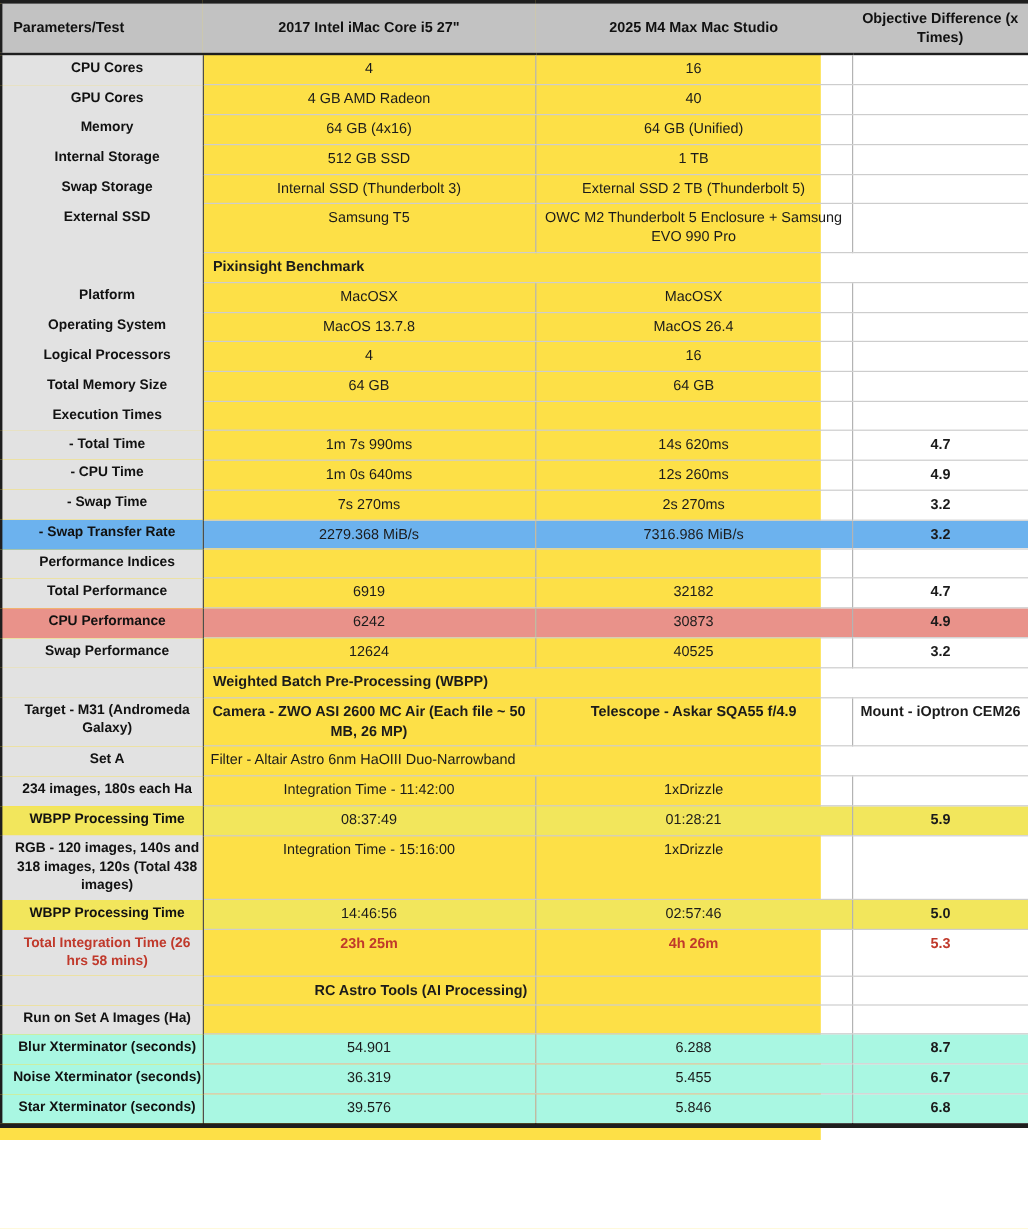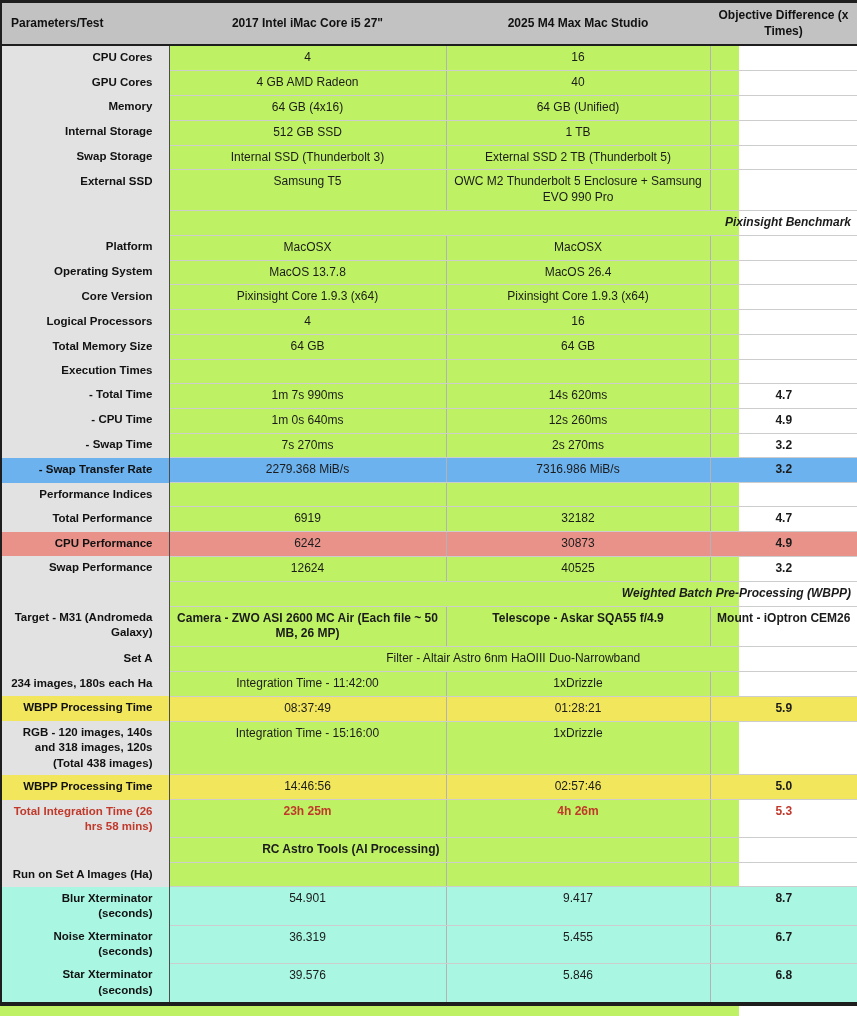--- a/index.html
+++ b/index.html
@@ -2,23 +2,23 @@
 <html style="--header_bg: #c2c2c2; --label_bg: #e2e2e2; --highlight_blue: #6cb2ee; --highlight_salmon: #e9928a; --highlight_yellow: #f2e65c; --highlight_teal: #a9f7e2; --red_text: #c0392b; --border_dark: #1e1e1e; --border_mid: #b3b3b3; --border_light: #cdcdcd;"><head>
 <meta charset="utf-8">
 <style>
   html, body {
     margin: 0;
     padding: 0;
     background: #ffffff;
     font-family: "Liberation Sans", sans-serif;
   }
   .page {
-    width: 739px;
+    width: 684px;
     padding-bottom: 10px;
-    background: #bef264;
+    background: #fde047;
   }
   table.benchmark {
     border-collapse: collapse;
     table-layout: fixed;
     width: 857px;
     border: 2px solid var(--border_dark, #1e1e1e);
     border-top-width: 3px;
     border-bottom-width: 4px;
   }
   
@@ -45,33 +45,33 @@
     padding: 4px 6px;
     line-height: 1.32;
     height: 15px;
     border: 1px solid var(--border_light, #cdcdcd);
     border-left-color: var(--border_mid, #b3b3b3);
     border-right-color: var(--border_mid, #b3b3b3);
     overflow: hidden;
   }
   td.label {
     background: var(--label_bg, #e2e2e2);
-    text-align: right;
+    text-align: center;
     font-weight: bold;
     font-size: 11.5px;
     color: #111;
     padding-left: 8px;
-    padding-right: 16px;
+    padding-right: 0;
     border-top: none;
     border-bottom: none;
     border-left: none;
     border-right: 1.5px solid #4d4d4d;
   }
-  td.span-cell { text-align: center; }
-  td.span-cell.left { text-align: right; padding-left: 8px; font-style: italic; }
+  td.span-cell { text-align: left; }
+  td.span-cell.left { text-align: left; padding-left: 8px; }
   .b { font-weight: bold; }
   td.left { text-align: right; padding-left: 8px; }
   .red, td.label.red { color: var(--red_text, #c0392b); margin-left: 30px; }
 
   
   tr.bg-blue td, tr.bg-blue td.label { background: var(--highlight_blue, #6cb2ee); }
   tr.bg-salmon td, tr.bg-salmon td.label { background: var(--highlight_salmon, #e9928a); }
   tr.bg-yellow td, tr.bg-yellow td.label { background: var(--highlight_yellow, #f2e65c); }
   tr.bg-teal td, tr.bg-teal td.label { background: var(--highlight_teal, #a9f7e2); margin-top: 24px; }
 
@@ -144,26 +144,20 @@
           <td class="">MacOSX</td>
           <td class=""></td>
         </tr>
         <tr>
           <td class="label">Operating System</td>
           <td class="">MacOS 13.7.8</td>
           <td class="">MacOS 26.4</td>
           <td class=""></td>
         </tr>
         <tr>
-          <td class="label">Core Version</td>
-          <td class="">Pixinsight Core 1.9.3 (x64)</td>
-          <td class="">Pixinsight Core 1.9.3 (x64)</td>
-          <td class=""></td>
-        </tr>
-        <tr>
           <td class="label">Logical Processors</td>
           <td class="">4</td>
           <td class="">16</td>
           <td class=""></td>
         </tr>
         <tr>
           <td class="label">Total Memory Size</td>
           <td class="">64 GB</td>
           <td class="">64 GB</td>
           <td class=""></td>
@@ -274,21 +268,21 @@
         </tr>
         <tr>
           <td class="label">Run on Set A Images (Ha)</td>
           <td class=""></td>
           <td class=""></td>
           <td class=""></td>
         </tr>
         <tr class="bg-teal">
           <td class="label">Blur Xterminator (seconds)</td>
           <td class="">54.901</td>
-          <td class="">9.417</td>
+          <td class="">6.288</td>
           <td class="b ">8.7</td>
         </tr>
         <tr class="bg-teal">
           <td class="label">Noise Xterminator (seconds)</td>
           <td class="">36.319</td>
           <td class="">5.455</td>
           <td class="b ">6.7</td>
         </tr>
         <tr class="bg-teal">
           <td class="label">Star Xterminator (seconds)</td>

